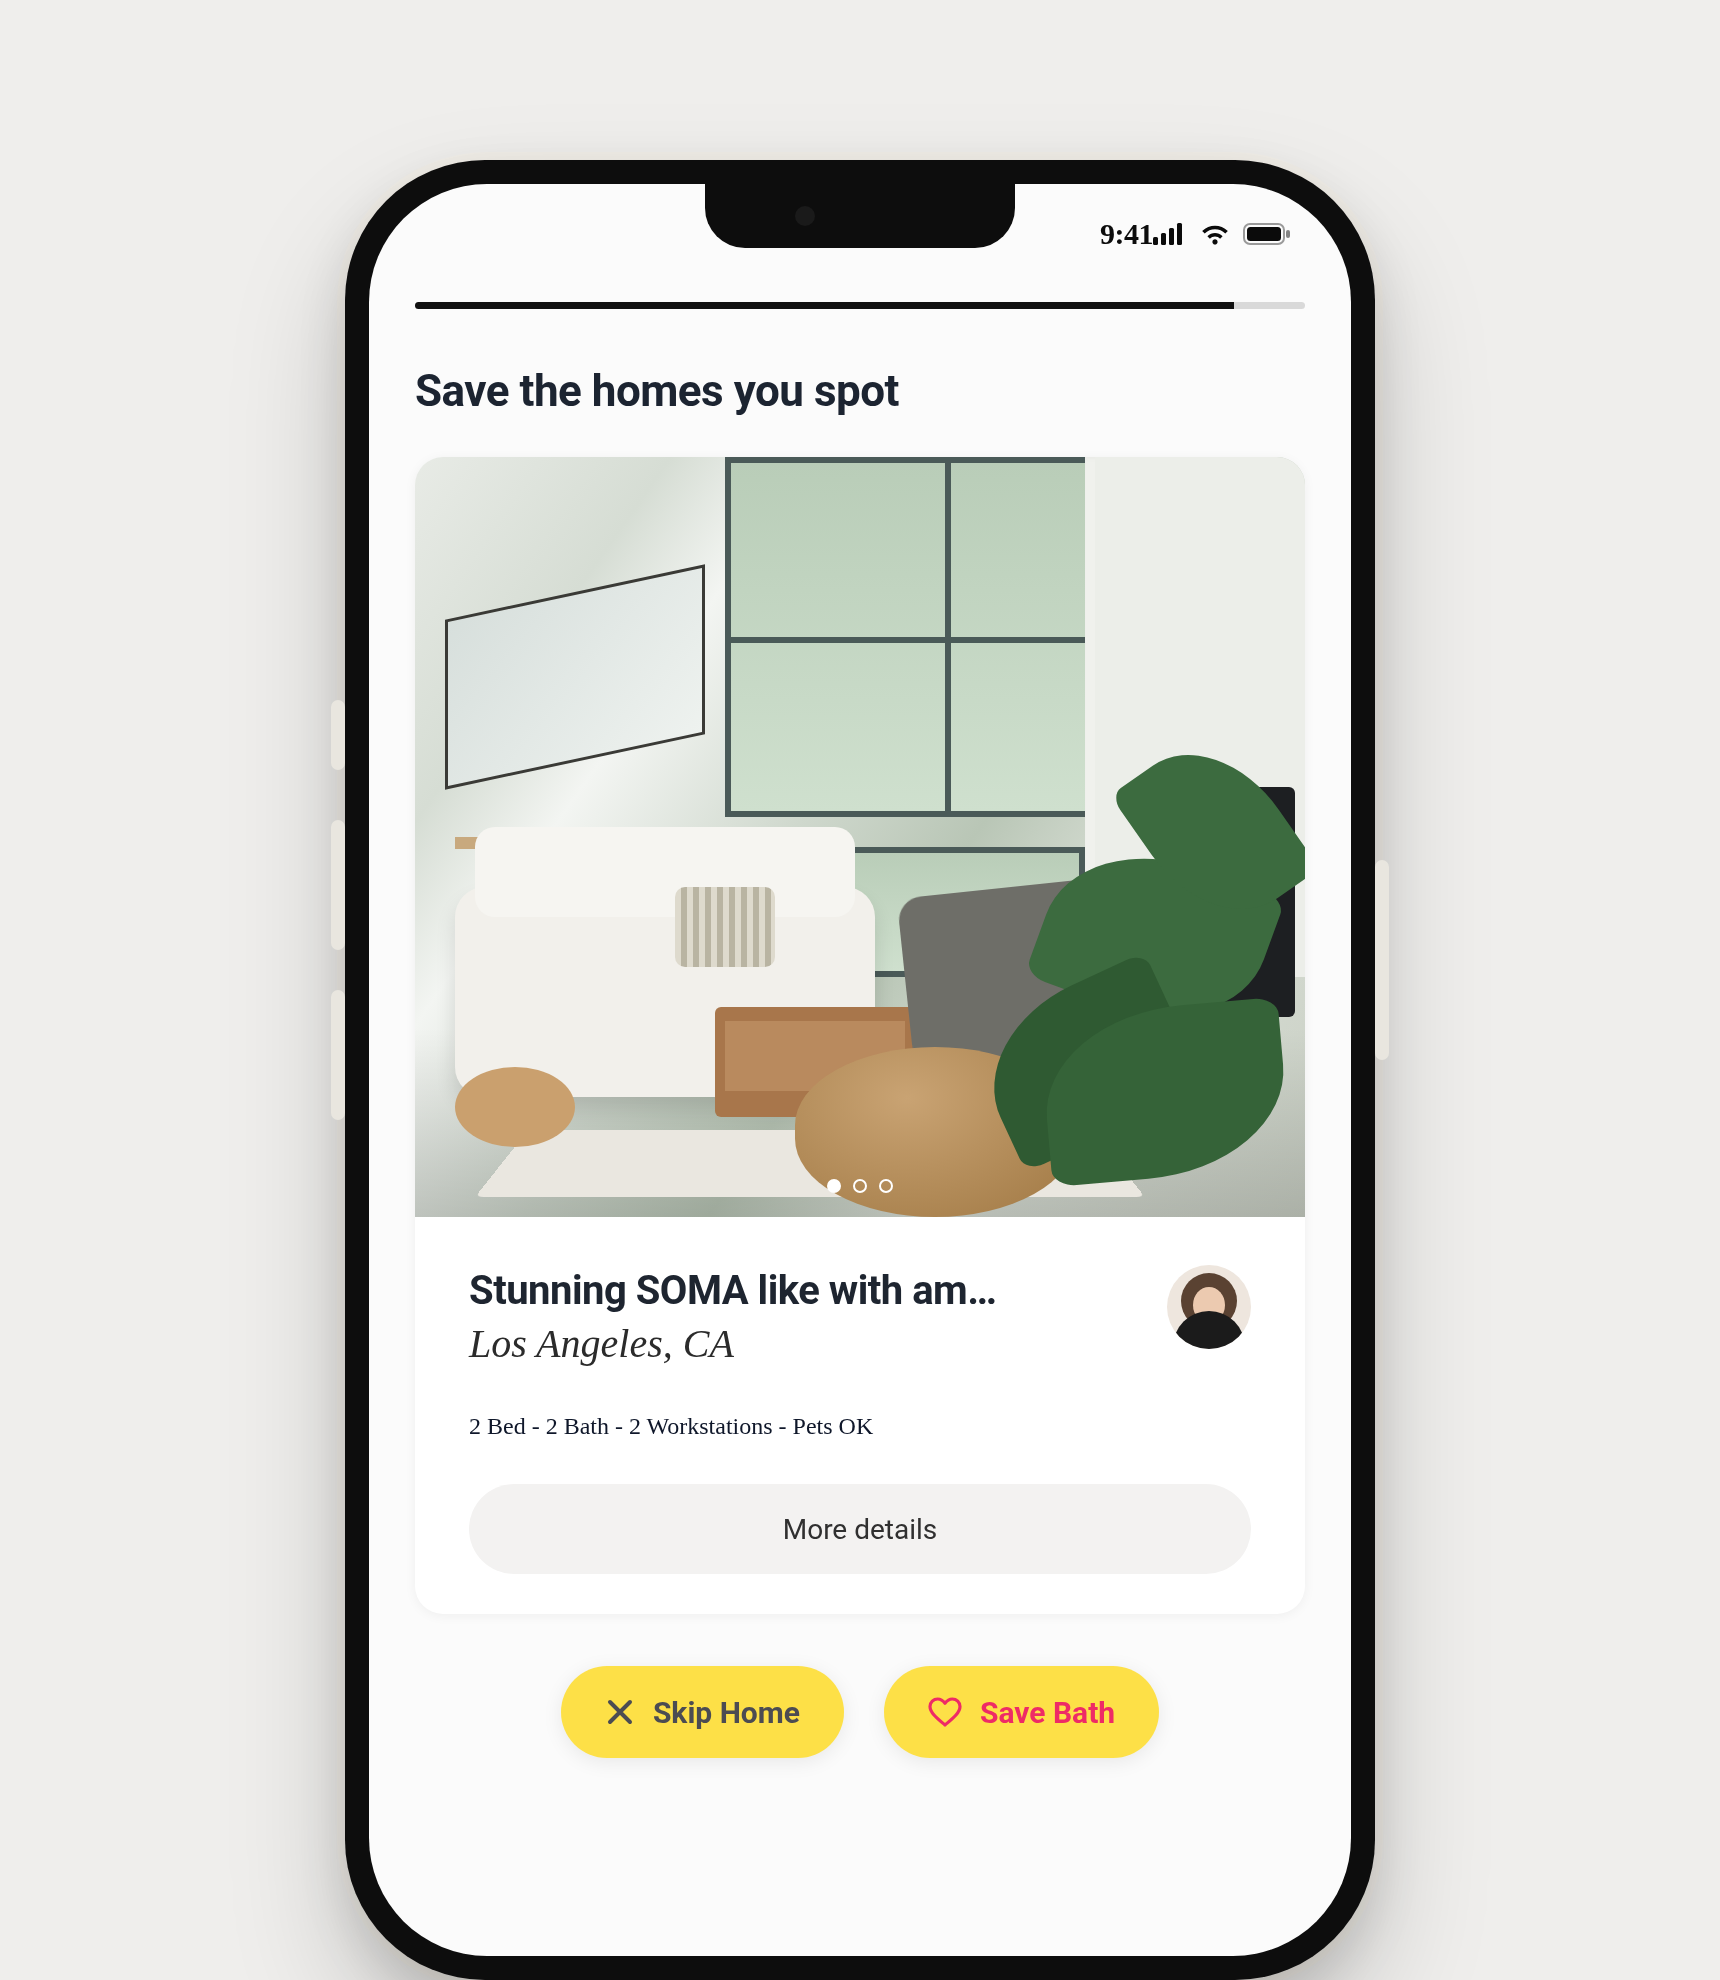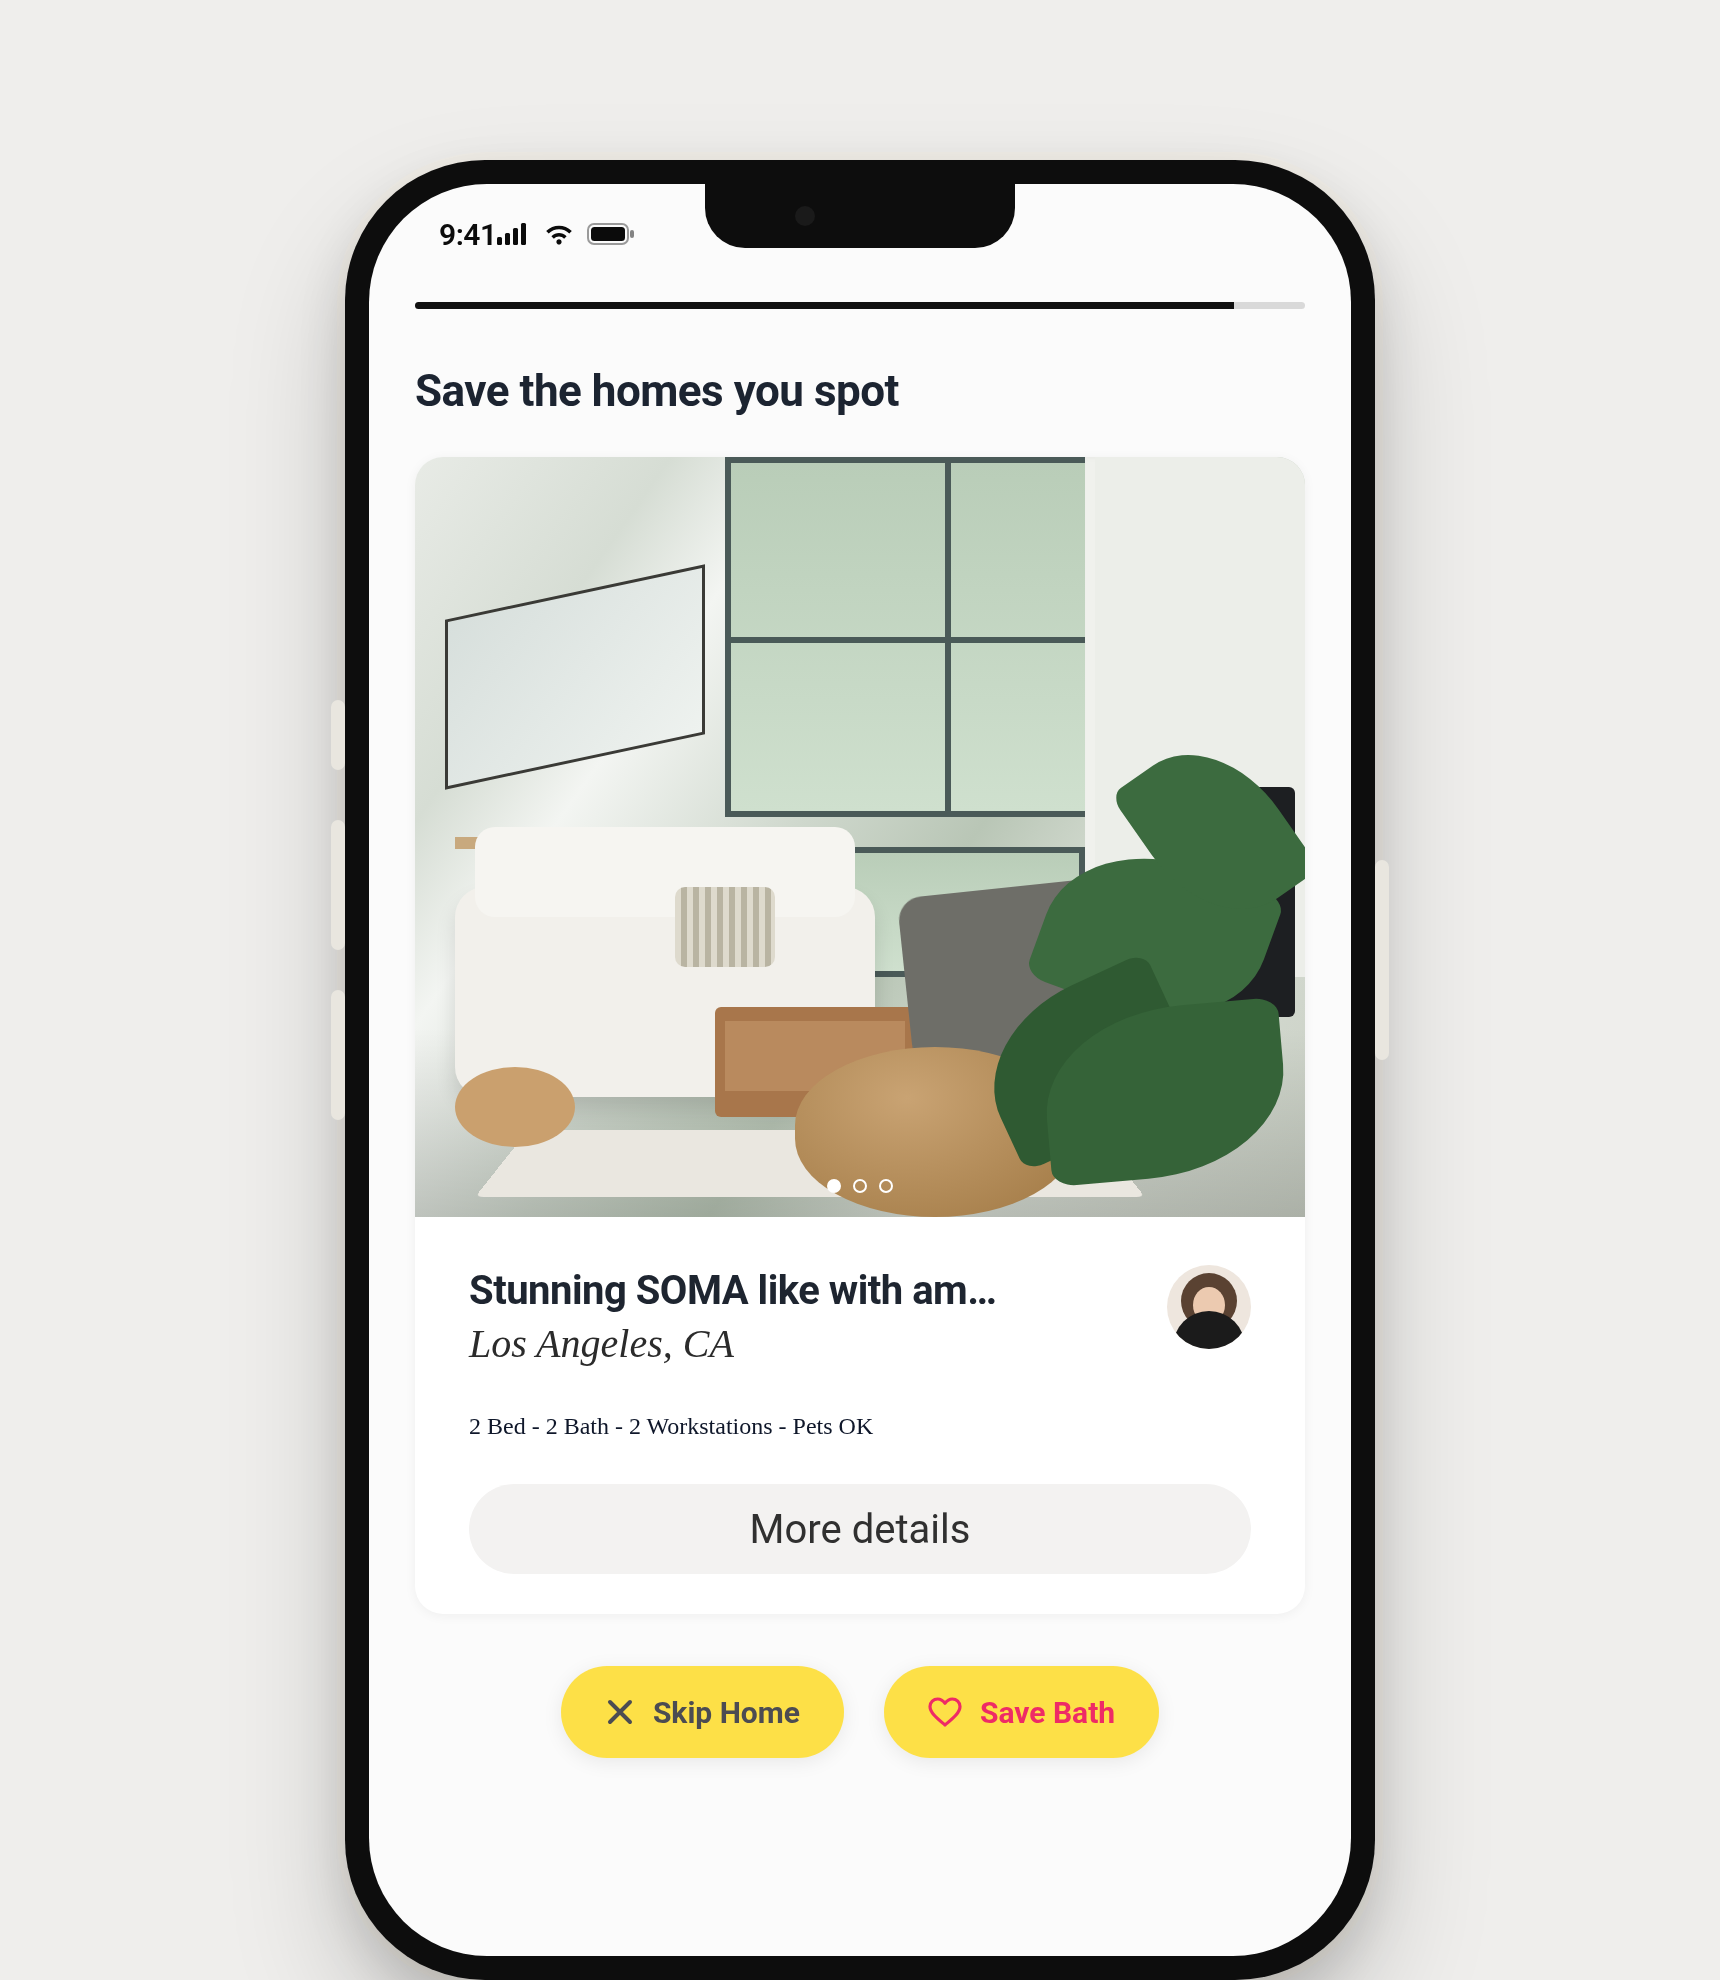--- a/index.html
+++ b/index.html
@@ -71,22 +71,23 @@
     width:20px;height:20px;border-radius:50%;
     background:#1a1a1a;
   }
 
   
   .status-bar {
     position: relative;
     height: 100px;
     display: flex;
     align-items: center;
-    justify-content: flex-start;
+    justify-content: flex-end;
     padding: 0 60px 0 70px;
+    font-family: Liberation Serif, serif;
   }
   .status-time {
     font-size: 30px;
     font-weight: 600;
     color: #0c0c0c;
     letter-spacing: -0.5px;
   }
   .status-icons{
     display:flex;
     align-items:center;
@@ -206,21 +207,21 @@
     margin-top:46px;
   }
 
   .details-btn{
     margin-top:44px;
     width:100%;
     height:90px;
     border-radius:46px;
     background:#f3f2f1;
     border:none;
-    font-size:40px;
+    font-size:28px;
     color:#303030;
     font-family:inherit;
     cursor:pointer;
   }
 
   
   .actions{
     margin-top:52px;
     display:flex;
     justify-content:center;

